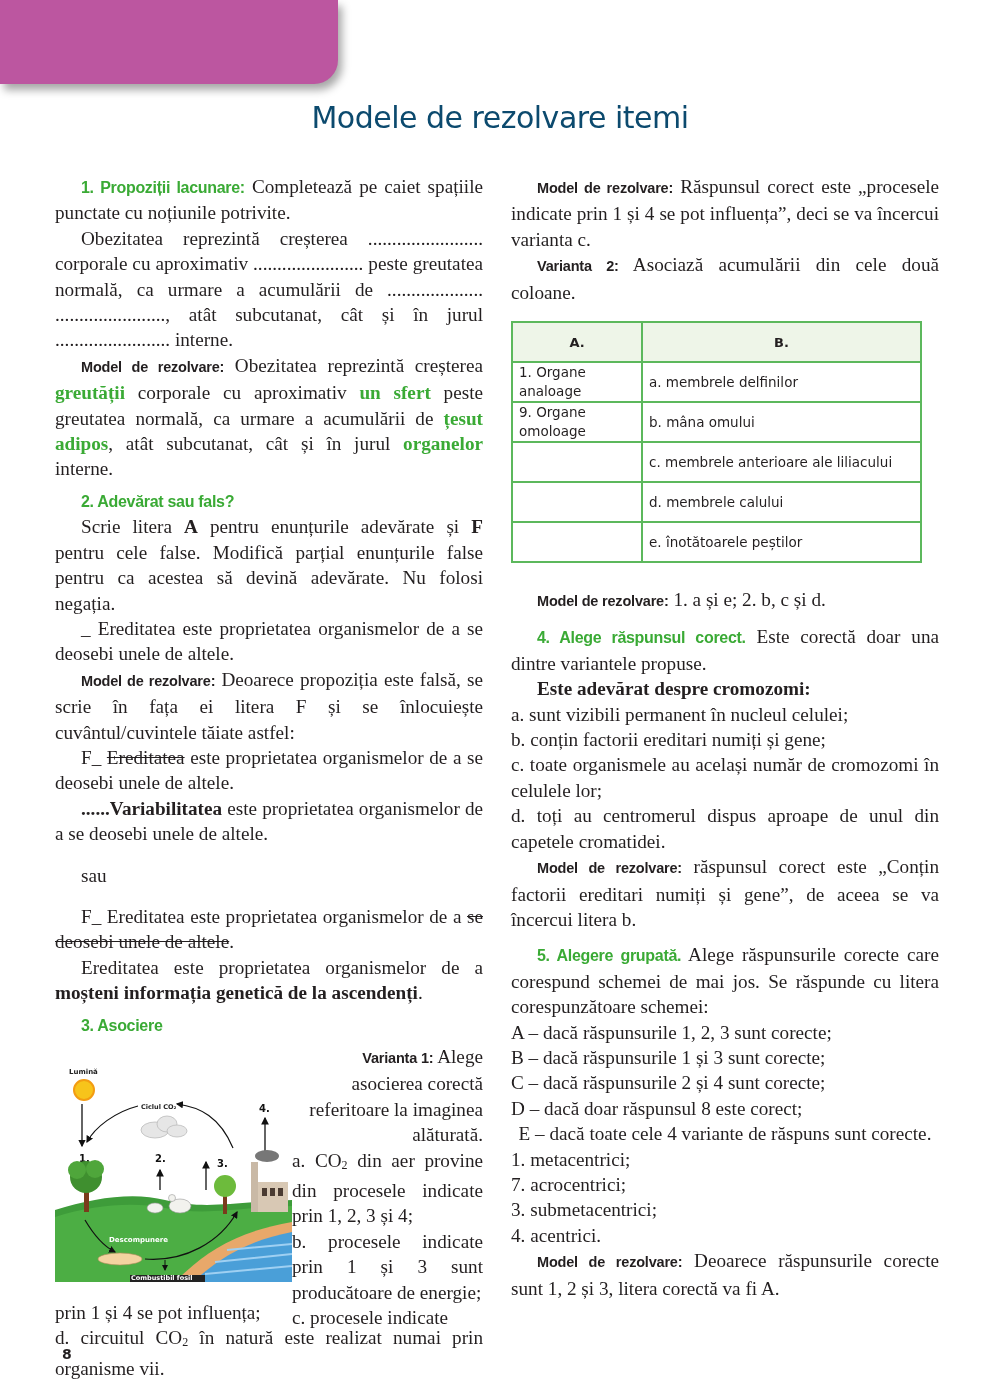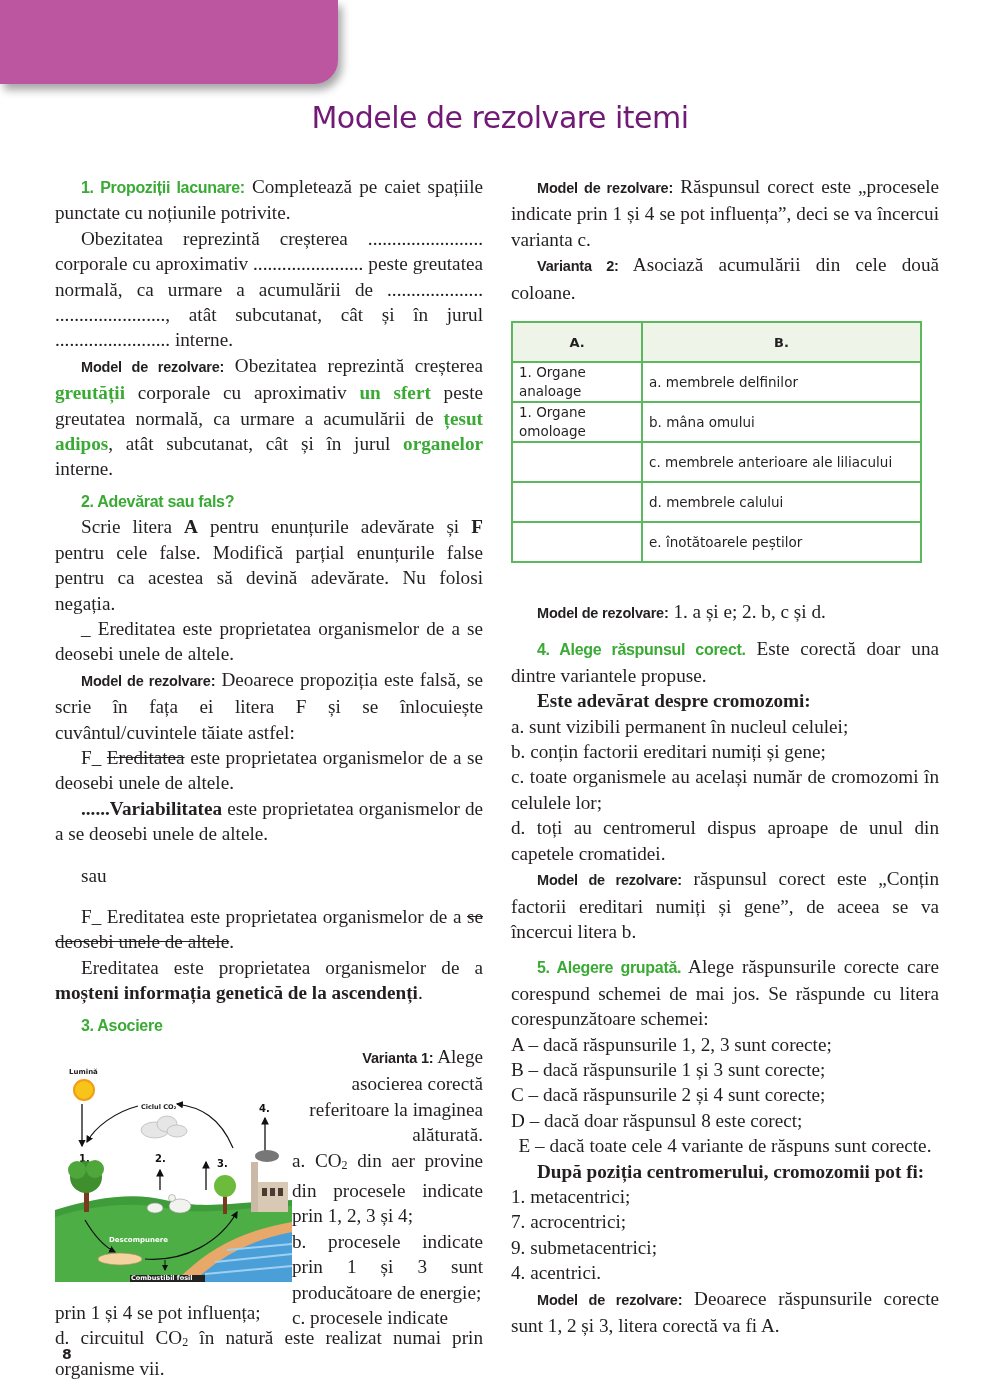--- a/index.html
+++ b/index.html
@@ -7,21 +7,21 @@
   body { position: relative; font-family: "DejaVu Serif", "Liberation Serif", serif; color: #231f20; }
 
   .tab {
     position: absolute; left: 0; top: 0; width: 338px; height: 84px;
     background: #bc56a0; border-bottom-right-radius: 24px;
     box-shadow: 4px 6px 8px rgba(0,0,0,0.35);
   }
   .page-title {
     position: absolute; left: 0; right: 0; top: 100px; text-align: center;
     font-family: "DejaVu Sans", "Liberation Sans", sans-serif;
-    font-size: 30px; font-weight: normal; letter-spacing: -0.5px; color: #701a75;
+    font-size: 30px; font-weight: normal; letter-spacing: -0.5px; color: #0c4a6e;
   }
 
   .col { position: absolute; top: 174px; width: 428px; }
   .col.left { left: 55px; }
   .col.right { left: 511px; }
 
   p { font-family: "Liberation Serif", "DejaVu Serif", serif; font-size: 19.2px; line-height: 25.4px; text-align: justify; }
   .ind { text-indent: 26px; }
   .lbl { font-family: "Liberation Sans", "DejaVu Sans", sans-serif; font-weight: bold; font-size: 14.5px; letter-spacing: -0.2px; }
   .head { font-family: "Liberation Sans", "DejaVu Sans", sans-serif; font-weight: bold; font-size: 16px; color: #3aaa35; letter-spacing: -0.3px; }
@@ -175,55 +175,54 @@
         <th>A.</th>
         <th>B.</th>
       </tr>
     </thead>
     <tbody>
       <tr>
           <td class="a">1. Organe analoage</td>
           <td>a. membrele delfinilor</td>
         </tr>
       <tr>
-          <td class="a">1. Organe omoloage</td>
+          <td class="a">9. Organe omoloage</td>
           <td>b. mâna omului</td>
         </tr>
       <tr>
           <td class="a"></td>
           <td>c. membrele anterioare ale liliacului</td>
         </tr>
       <tr>
           <td class="a"></td>
           <td>d. membrele calului</td>
         </tr>
       <tr>
           <td class="a"></td>
           <td>e. înotătoarele peștilor</td>
         </tr>
     </tbody>
   </table>
 
-  <p class="ind" style="margin-top:36px"><span class="lbl">Model de rezolvare:</span><span> 1. a și e; 2. b, c și d.</span></p>
+  <p class="ind" style="margin-top:24px"><span class="lbl">Model de rezolvare:</span><span> 1. a și e; 2. b, c și d.</span></p>
 
   <p class="ind gap10"><span class="head">4. Alege răspunsul corect.</span><span> Este corectă doar una dintre variantele propuse.</span></p>
   <p class="ind bold">Este adevărat despre cromozomi:</p>
   <p>a. sunt vizibili permanent în nucleul celulei;</p>
   <p>b. conțin factorii ereditari numiți și gene;</p>
   <p>c. toate organismele au același număr de cromozomi în celulele lor;</p>
   <p>d. toți au centromerul dispus aproape de unul din capetele cromatidei.</p>
   <p class="ind"><span class="lbl">Model de rezolvare:</span><span> răspunsul corect este „Conțin factorii ereditari numiți și gene”, de aceea se va încercui litera b.</span></p>
 
   <p class="ind gap10"><span class="head">5. Alegere grupată.</span><span> Alege răspunsurile corecte care corespund schemei de mai jos. Se răspunde cu litera corespunzătoare schemei:</span></p>
   <p>A – dacă răspunsurile 1, 2, 3 sunt corecte;</p>
   <p>B – dacă răspunsurile 1 și 3 sunt corecte;</p>
   <p>C – dacă răspunsurile 2 și 4 sunt corecte;</p>
   <p>D – dacă doar răspunsul 8 este corect;</p>
   <p style="text-align:center; white-space:nowrap">E – dacă toate cele 4 variante de răspuns sunt corecte.</p>
-  <p class="ind bold" style="white-space:nowrap">După poziția centromerului, cromozomii pot fi:</p>
   <p>1. metacentrici;</p>
   <p>7. acrocentrici;</p>
-  <p>9. submetacentrici;</p>
+  <p>3. submetacentrici;</p>
   <p>4. acentrici.</p>
   <p class="ind"><span class="lbl">Model de rezolvare:</span><span> Deoarece răspunsurile corecte sunt 1, 2 și 3, litera corectă va fi A.</span></p>
 </div>
 
 <div class="page-num">8</div>
 
 </body></html>

